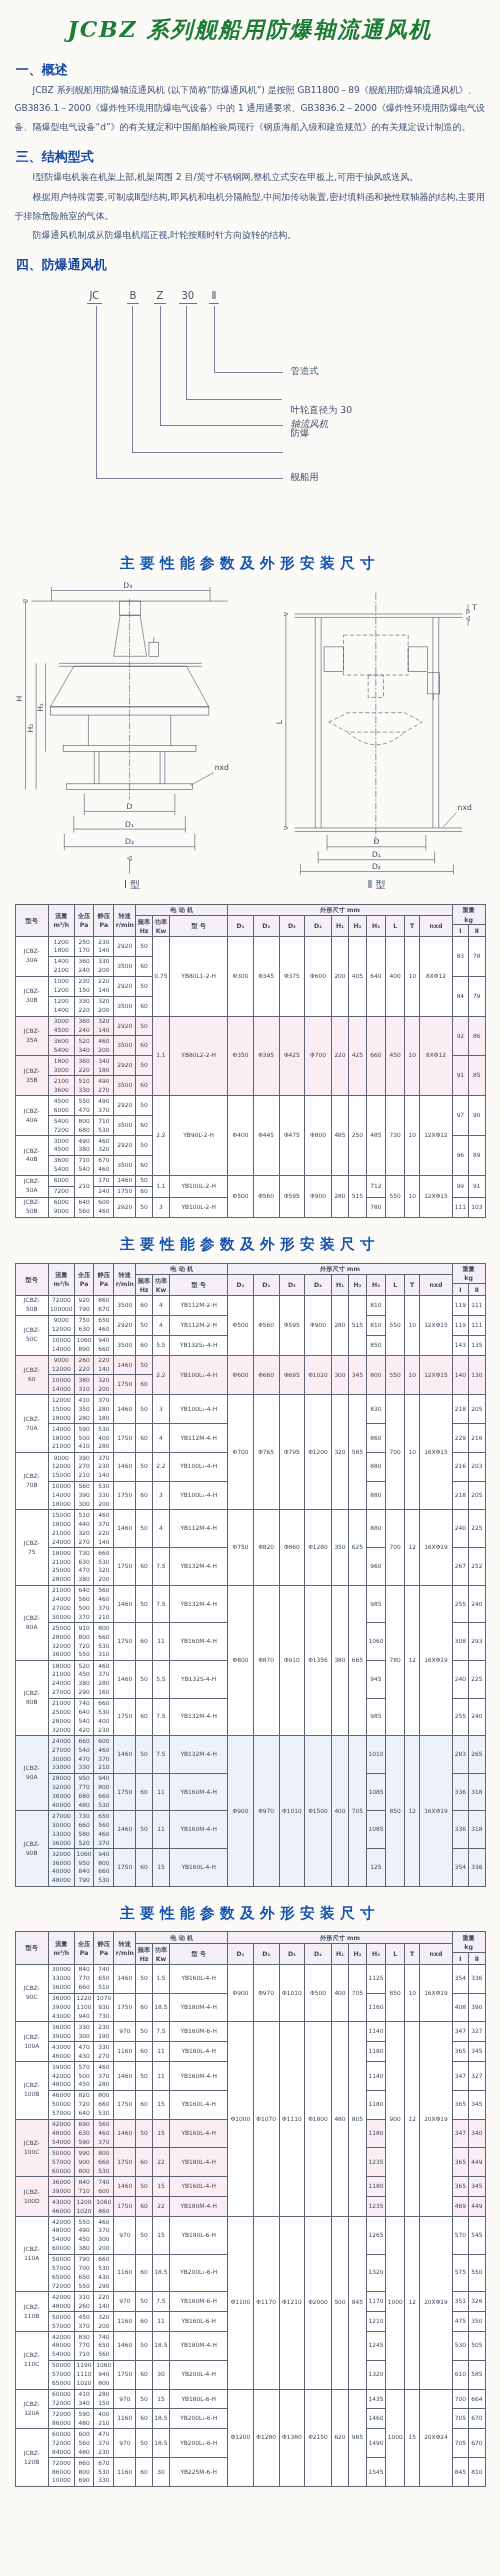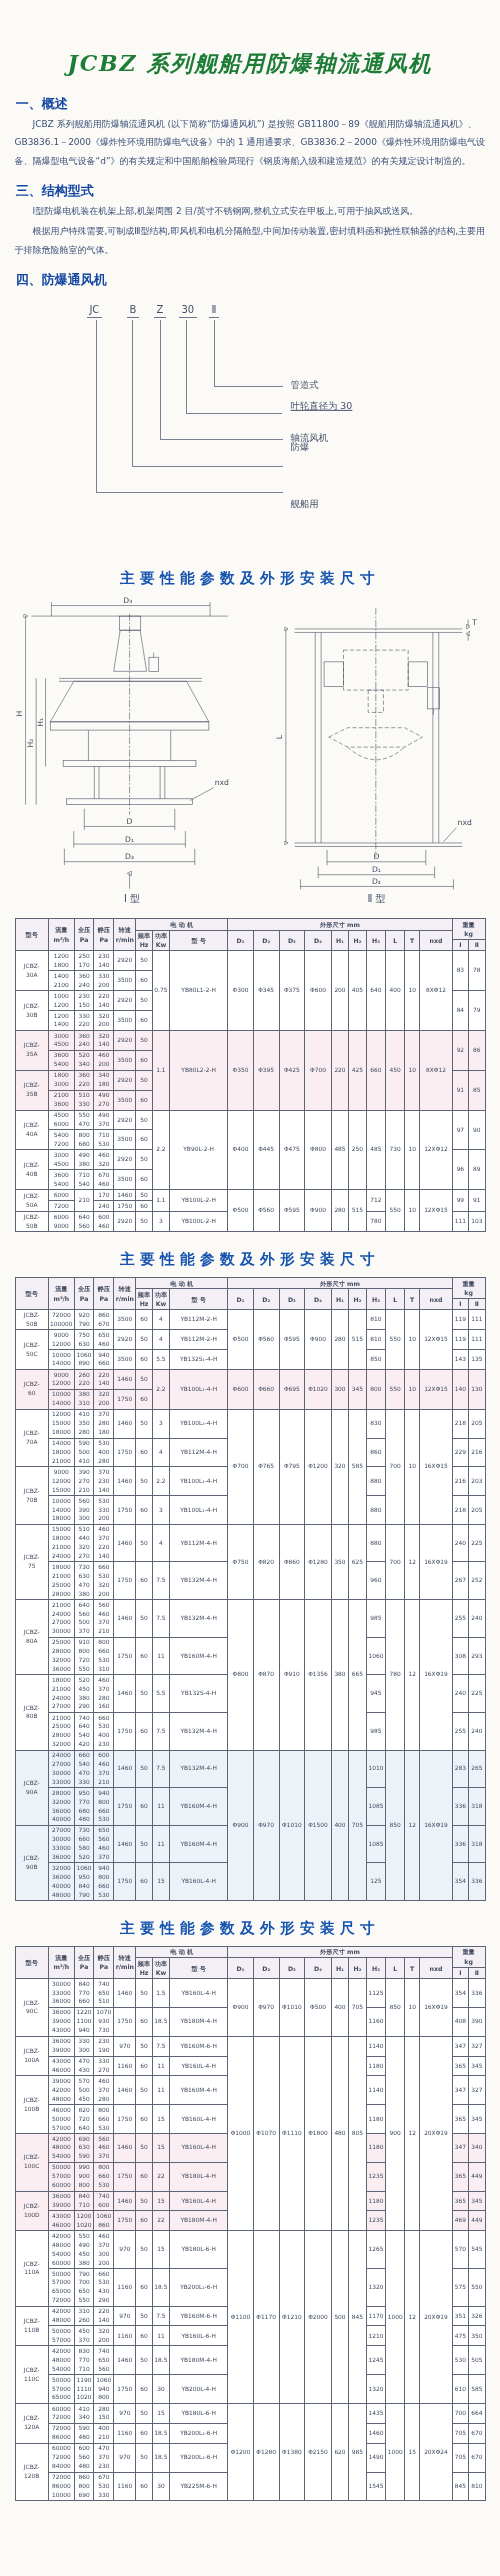--- a/index.html
+++ b/index.html
@@ -1,19 +1,19 @@
 <!DOCTYPE html>
 <html style="font-size:9.4px"><head>
 <meta charset="utf-8">
 <style>
   html,body{margin:0;padding:0;}
   body{width:500px;background:#fbfaf7;font-family:"DejaVu Sans","Liberation Sans",sans-serif;color:#3d5178;}
   .page{width:500px;overflow:hidden;}
   .title{ text-align:center;font-family:"DejaVu Serif","Liberation Serif",serif;font-style:italic;font-weight:bold;
-    color:#1d7c35;font-size:22px;letter-spacing:1.8px;padding:15.3px 0 3.5px 0;margin-top:34px;}
+    color:#1d7c35;font-size:22px;letter-spacing:1.8px;padding:15.3px 0 3.5px 0;}
   .content{width:471px;margin:0 auto;}
   .sec-head{color:#1648a3;font-size:13px;font-weight:bold;margin:11.8px 0 2.4px 1.2px;}
   .body-text{font-size:9px;line-height:2.05;color:#3d5178;text-indent:2em;margin:1.2px 0;}
   
   .diagram{position:relative;height:247px;margin:15.3px 0 0 0;}
   .code{position:absolute;top:0;font-size:10px;color:#44506b;border-bottom:0.6px solid #6b7388;padding:0 2.9px 1.8px 2.9px;text-align:right;}
   .vline{position:absolute;width:0.6px;background:#7a8196;}
   .hline{position:absolute;height:0.6px;background:#7a8196;}
   .code-label{position:absolute;left:276px;font-size:9.4px;color:#44506b;white-space:nowrap;transform:translateY(-55%);}
   .perf-head{text-align:center;color:#1553ae;font-size:14.7px;font-weight:bold;letter-spacing:5.3px;margin:17.6px 0 8.2px 0;}
@@ -44,20 +44,21 @@
 
   <div class="content">
 
     <div class="sec-head">一、概述</div>
     <p class="body-text">JCBZ 系列舰船用防爆轴流通风机 (以下简称“防爆通风机”) 是按照 GB11800－89《舰船用防爆轴流通风机》、GB3836.1－2000《爆炸性环境用防爆电气设备》中的 1 通用通要求、GB3836.2－2000《爆炸性环境用防爆电气设备、隔爆型电气设备“d”》的有关规定和中国船舶检验局现行《钢质海船入级和建造规范》的有关规定设计制造的。</p>
 
 
     <div class="sec-head">三、结构型式</div>
     <p class="body-text">Ⅰ型防爆电机装在机架上部,机架周围 2 目/英寸不锈钢网,整机立式安在甲板上,可用于抽风或送风。</p>
     <p class="body-text">根据用户特殊需要,可制成Ⅲ型结构,即风机和电机分隔舱型,中间加传动装置,密封填料函和挠性联轴器的结构,主要用于排除危险舱室的气体。</p>
+    <p class="body-text">防爆通风机制成从防爆电机端正视,叶轮按顺时针方向旋转的结构。</p>
 
     <div class="sec-head">四、防爆通风机</div>
 
     <div class="diagram">
       <span class="code" style="left:72px;">JC</span>
       <span class="code" style="left:112px;">B</span>
       <span class="code" style="left:139px;">Z</span>
       <span class="code" style="left:164px;">30</span>
       <span class="code" style="left:194px;">Ⅱ</span>
 
@@ -67,24 +68,24 @@
       <div class="vline" style="left:117px;top:16px;height:146px;"></div>
       <div class="vline" style="left:81px;top:16px;height:172px;"></div>
 
       <div class="hline" style="left:199px;top:82px;width:69px;"></div>
       <div class="hline" style="left:171px;top:109px;width:96px;"></div>
       <div class="hline" style="left:145px;top:135px;width:123px;"></div>
       <div class="hline" style="left:117px;top:162px;width:151px;"></div>
       <div class="hline" style="left:81px;top:188px;width:187px;"></div>
 
       <span class="code-label" style="top:82px;">管道式</span>
-      <span class="code-label" style="top:103px;text-decoration:underline;">叶轮直径为 30</span>
-      <span class="code-label" style="top:135px;">轴流风机</span>
+      <span class="code-label" style="top:121px;">叶轮直径为 30</span>
+      <span class="code-label" style="top:135px;font-style:italic;">轴流风机</span>
       <span class="code-label" style="top:144px;">防爆</span>
-      <span class="code-label" style="top:201px;">舰船用</span>
+      <span class="code-label" style="top:188px;">舰船用</span>
     </div>
 
     <div class="perf-head">主要性能参数及外形安装尺寸</div>
 
     <div class="drawings">
       <div class="drawing-box">
         <svg class="dwg" width="235" height="294" viewBox="0 0 400 500">
           <defs>
             <marker id="au" markerWidth="8" markerHeight="8" refX="4" refY="4" orient="auto">
               <path d="M0,7 L4,0 L8,7 Z" fill="#4a5164" stroke="none"></path>

